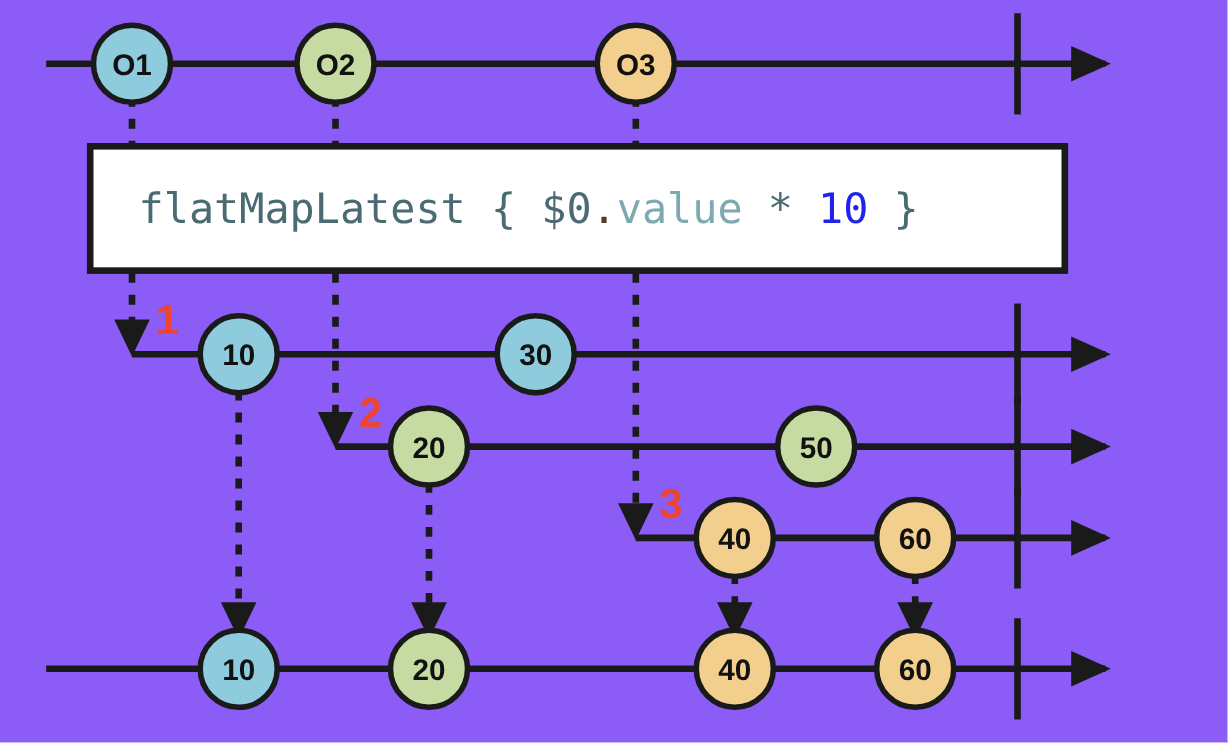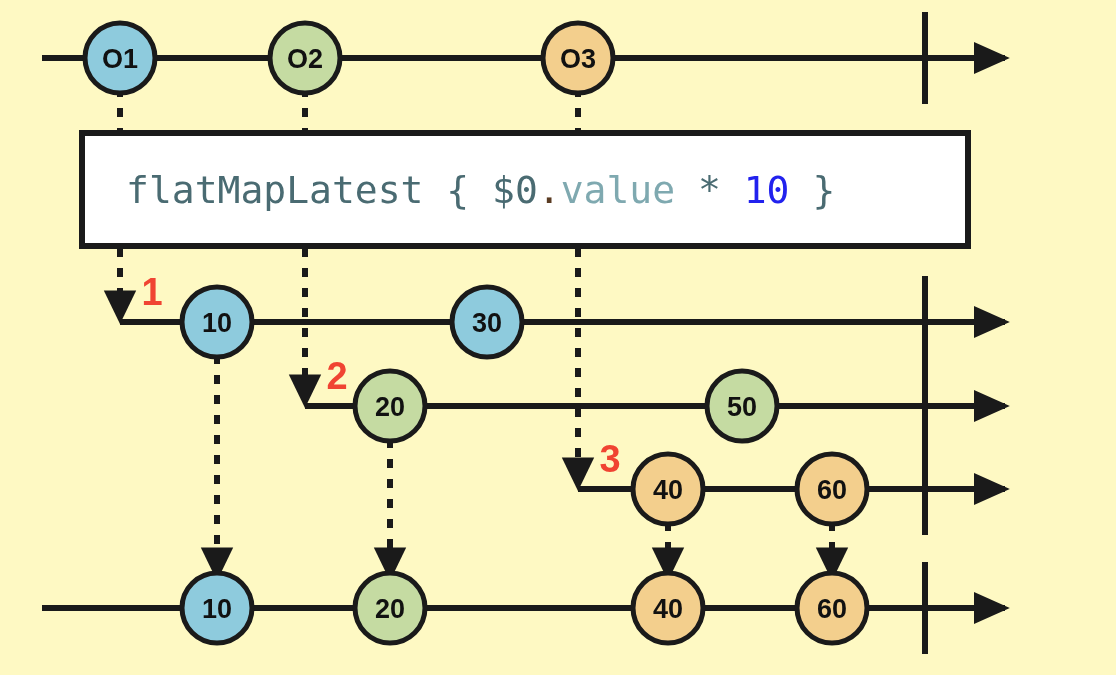--- a/index.html
+++ b/index.html
@@ -7,21 +7,21 @@
     padding: 0;
     background: #ffffff;
   }
   body {
     font-family: "Liberation Sans", sans-serif;
   }
   #diagram-root {
     position: relative;
     width: 1116px;
     height: 675px;
-    background: #fef9c3;
+    background: #8b5cf6;
     overflow: hidden;
   }
   svg#marble-svg {
     display: block;
     width: 1116px;
     height: 675px;
   }
   .marble-label {
     font-family: "Liberation Sans", sans-serif;
     font-weight: 700;

